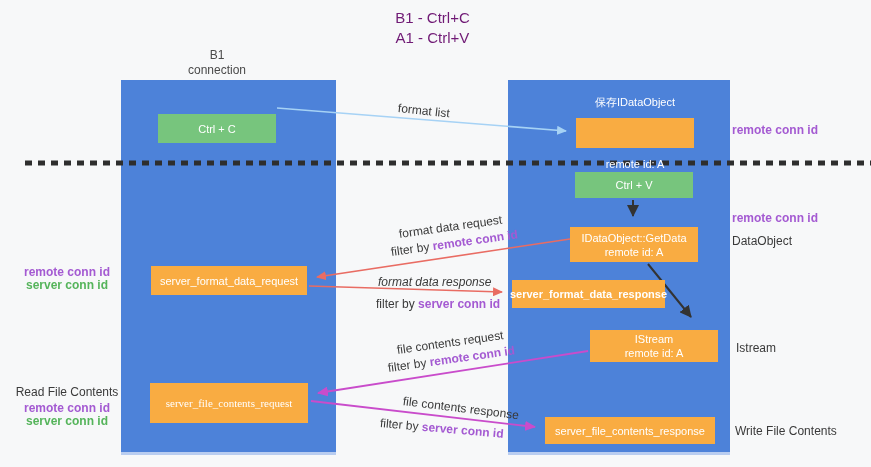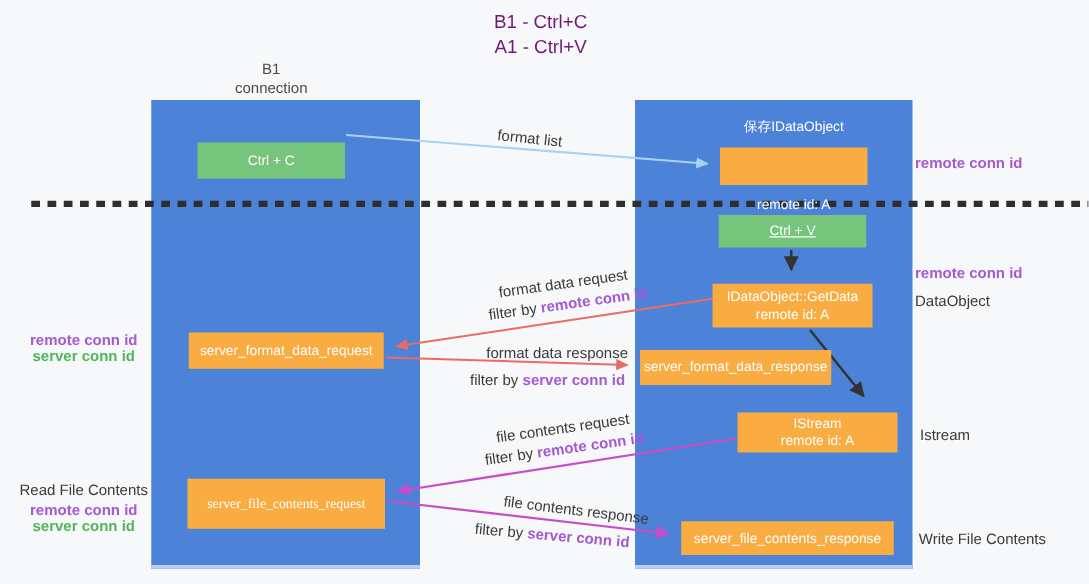--- a/index.html
+++ b/index.html
@@ -90,47 +90,47 @@
     <div>server_format_data_request</div>
   </div>
   <div class="node orange" style="left:150px;top:383px;width:158px;height:40px;font-family:Liberation Serif, serif;">
     <div>server_file_contents_request</div>
   </div>
 
   <div class="node orange" style="left:576px;top:118px;width:118px;height:30px;gap:48px;">
     <div>保存IDataObject</div>
     <div>remote id: A</div>
   </div>
-  <div class="node green" style="left:575px;top:172px;width:118px;height:26px;text-decoration:underline;">
+  <div class="node green" style="left:575px;top:172px;width:118px;height:26px;">
     <div>Ctrl + V</div>
   </div>
   <div class="node orange" style="left:570px;top:227px;width:128px;height:35px;">
     <div>IDataObject::GetData</div>
     <div>remote id: A</div>
   </div>
-  <div class="node orange" style="left:512px;top:280px;width:153px;height:28px;">
+  <div class="node orange" style="left:512px;top:280px;width:153px;height:28px;font-weight:bold;">
     <div>server_format_data_response</div>
   </div>
   <div class="node orange" style="left:590px;top:330px;width:128px;height:32px;">
     <div>IStream</div>
     <div>remote id: A</div>
   </div>
   <div class="node orange" style="left:545px;top:417px;width:170px;height:27px;">
     <div>server_file_contents_response</div>
   </div>
 
   <div class="flow-label rot-p6" style="left:398px;top:101px;">format list</div>
 
   <div class="flow-label rot-n" style="left:399px;top:227px;">format data request</div>
   <div class="flow-label rot-n" style="left:391px;top:245px;">
     <span class="dark">filter by</span>
     <span class="purple">remote conn id</span>
   </div>
 
-  <div class="flow-label" style="left:389px;top:275px;">format data response</div>
+  <div class="flow-label" style="left:378px;top:275px;font-style:italic;">format data response</div>
   <div class="flow-label" style="left:376px;top:297px;">
     <span class="dark">filter by</span>
     <span class="purple">server conn id</span>
   </div>
 
   <div class="flow-label rot-n" style="left:397px;top:343px;">file contents request</div>
   <div class="flow-label rot-n" style="left:388px;top:361px;">
     <span class="dark">filter by</span>
     <span class="purple">remote conn id</span>
   </div>

